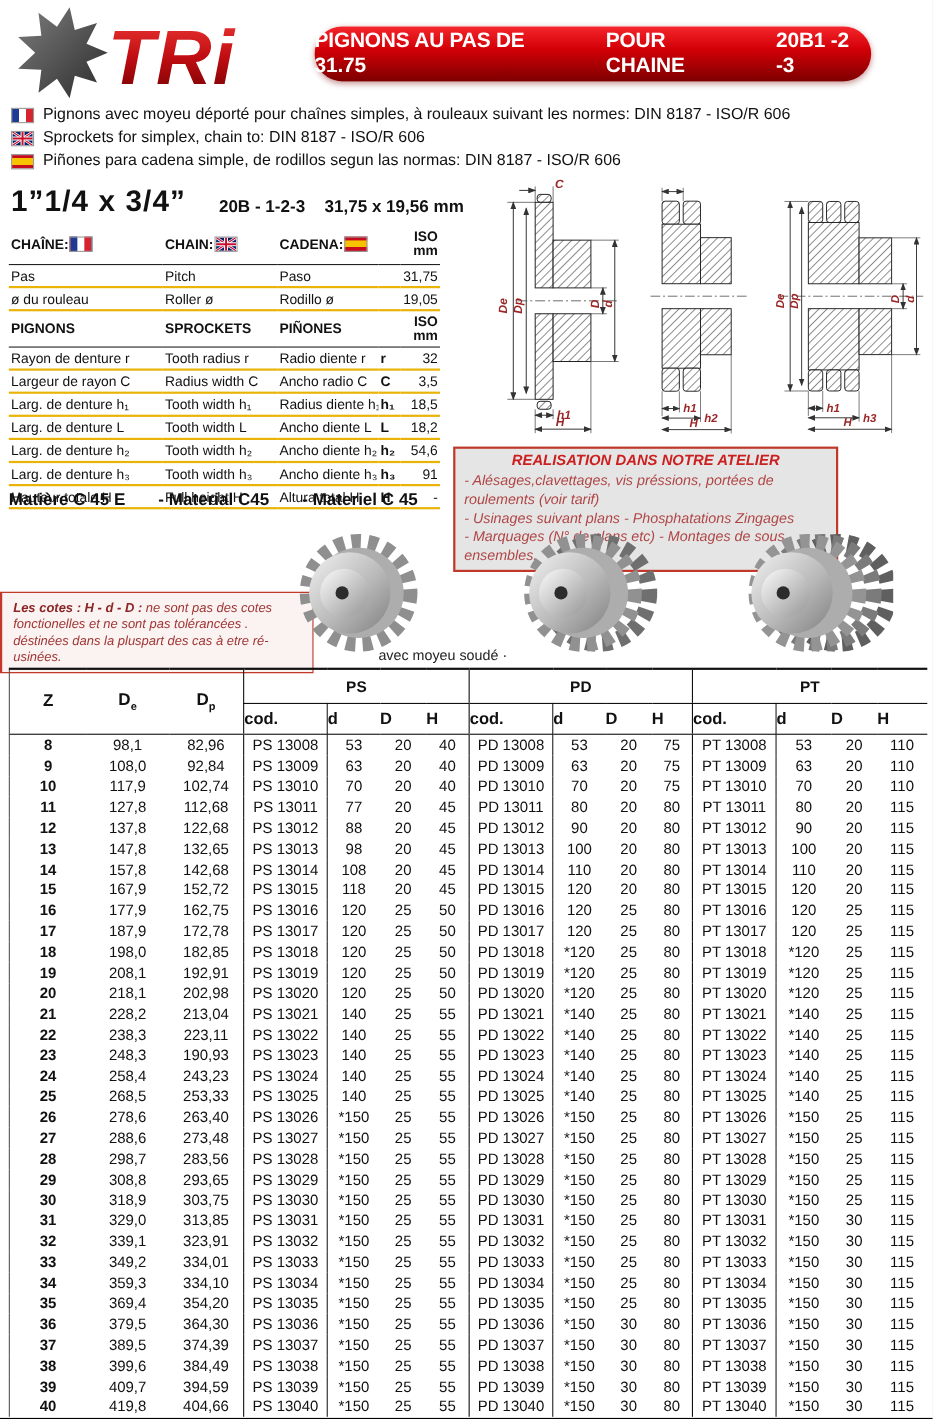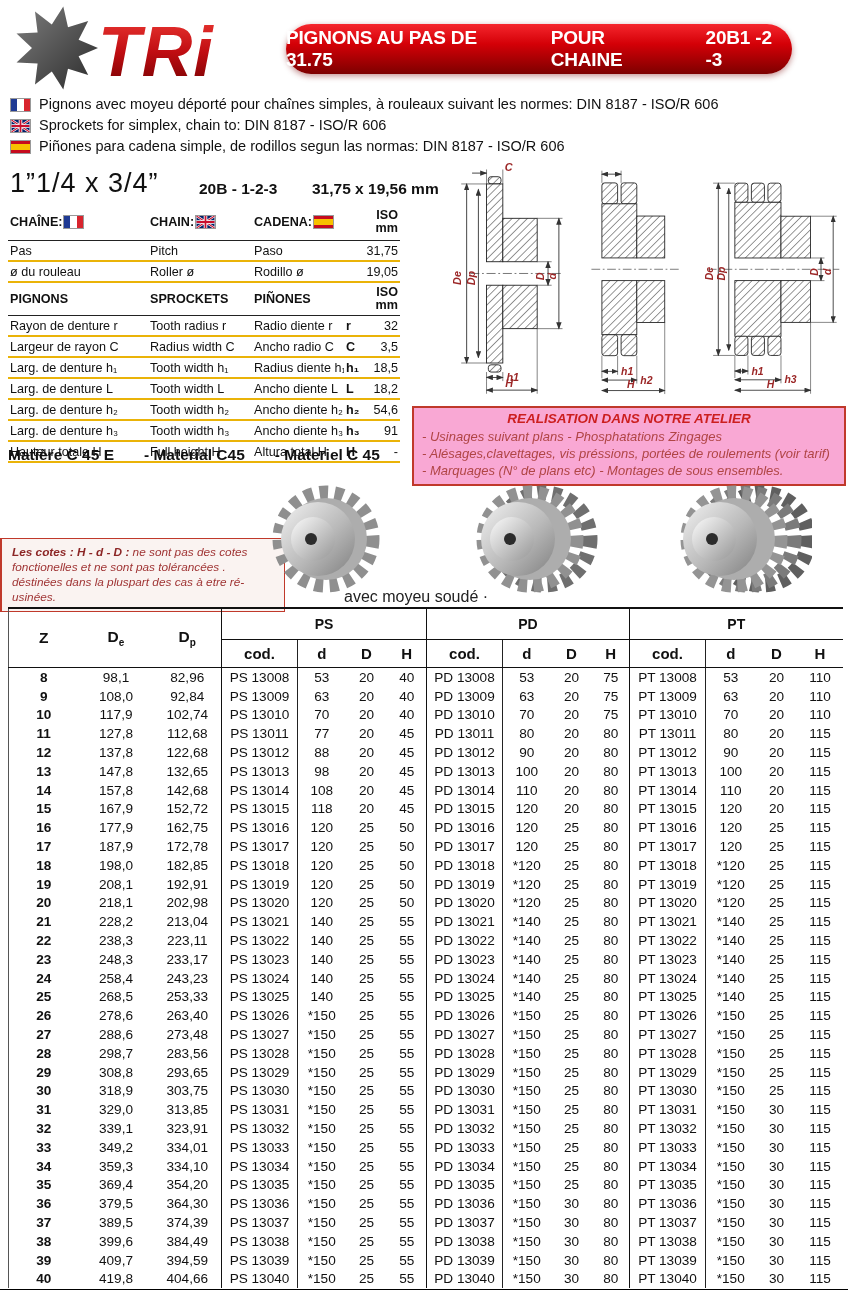--- a/index.html
+++ b/index.html
@@ -16,23 +16,23 @@
 
   
   .intro{position:absolute;left:10px;top:92px;width:820px;font-size:14.5px;}
   .intro-line{display:flex;align-items:flex-end;gap:8px;height:20px;margin-bottom:1px;}
   .flag{display:inline-block;width:21px;height:14px;border:1px solid #999;box-sizing:border-box;flex:0 0 auto;}
   .flag-fr{background:linear-gradient(90deg,#1f3a93 0 33%,#fff 33% 66%,#d8242e 66% 100%);}
   .flag-es{background:linear-gradient(180deg,#c60b1e 0 25%,#f7c200 25% 75%,#c60b1e 75% 100%);}
   .flag svg{display:block;width:100%;height:100%;}
 
   
-  .size-title{position:absolute;left:10px;top:168px;font-size:27px;font-weight:normal;letter-spacing:1px;}
+  .size-title{position:absolute;left:10px;top:168px;font-size:27px;font-weight:bold;letter-spacing:1px;}
   .ref-title{position:absolute;left:183px;top:180px;font-size:15.5px;font-weight:bold;margin-left:16px;}
-  .dim-title{position:absolute;left:295px;top:180px;font-size:15.5px;font-weight:bold;margin-left:17px;}
+  .dim-title{position:absolute;left:295px;top:180px;font-size:15.5px;font-weight:bold;}
 
   
   table.spec{position:absolute;left:8px;top:204px;width:392px;border-collapse:collapse;
              font-size:12.6px;table-layout:fixed;}
   table.spec td{padding:1px 2px;vertical-align:middle;white-space:nowrap;overflow:hidden;}
   table.spec .r-line td{border-bottom:2px solid #eab308;height:17px;}
   .sp-head td{border-bottom:1px solid #222;height:34px;font-weight:bold;}
   .sp-head .chl{display:inline-flex;align-items:center;gap:1px;}
   .sp-head2 td{border-bottom:1px solid #222;height:30px;font-weight:bold;}
   .iso-cell{text-align:right;font-weight:bold;line-height:13px;}
@@ -49,41 +49,41 @@
   
   .drawings{position:absolute;left:416px;top:156px;width:432px;height:242px;
             display:flex;align-items:flex-end;gap:2px;}
   .dlbl{fill:#9b2626;font-family:"Liberation Sans",sans-serif;font-size:12px;font-weight:bold;font-style:italic;}
   .dim{stroke:#333;stroke-width:1;fill:none;}
   .ext{stroke:#555;stroke-width:0.8;fill:none;}
   .part{stroke:#222;stroke-width:1;}
   .cl{stroke:#444;stroke-width:0.8;stroke-dasharray:10 3 2 3;fill:none;}
 
   
-  .atelier{position:absolute;left:412px;top:406px;width:434px;box-sizing:border-box;
-           background:#f9a8d4;border:2px solid #c0392b;padding:3px 8px 5px 8px;}
+  .atelier{position:absolute;left:412px;top:406px;width:350px;box-sizing:border-box;
+           background:#e5e5e5;border:2px solid #c0392b;padding:3px 8px 5px 8px;}
   .atelier-title{text-align:center;color:#cc1f1f;font-weight:bold;font-style:italic;font-size:13.5px;margin-bottom:2px;}
   .atelier-line{color:#b04545;font-style:italic;font-size:13px;line-height:17px;}
 
   
   .photos{position:absolute;left:0;top:478px;width:848px;height:120px;}
   .photo{position:absolute;bottom:0;}
-  .avec{position:absolute;left:344px;top:588px;font-size:16px;color:#222;}
+  .avec{position:absolute;left:344px;top:588px;font-size:13px;color:#222;}
 
   
   .tbl-wrap{position:absolute;left:0;top:607px;width:848px;}
   table.main{margin-left:8px;width:834px;border-collapse:collapse;table-layout:fixed;
              font-size:13.6px;border-left:1px solid #555;}
   table.main th,table.main td{padding:0;white-space:nowrap;overflow:visible;}
   table.main thead th{font-weight:bold;}
   .grp{font-size:14px;border-left:1.5px solid #111;border-bottom:1.2px solid #111;height:30px;
        border-top:2px solid #111;}
   .htop{border-top:2px solid #111;}
   .hz,.hde,.hdp{border-bottom:1.5px solid #111;font-size:15.5px;}
-  .sh{border-bottom:1.5px solid #111;font-size:15px;height:27px;text-align:center;}
+  .sh{border-bottom:1.5px solid #111;font-size:15px;height:27px;text-align:left;}
   .shc{border-left:1.5px solid #111;border-right:1px solid #222;}
   table.main tbody td{height:18.8px;text-align:center;}
   td.c0{font-weight:bold;}
   td.c1,td.c2{text-align:right;padding-right:16px;}
   td.c2{padding-right:10px;}
   td.c3,td.c7,td.c11{border-left:1.5px solid #111;border-right:1px solid #222;}
   .bottom-rule{margin-top:1px;border-top:1.5px solid #000;border-bottom:3px solid #000;height:5px;width:848px;}
   sub{font-size:10px;}
 </style>
 </head>
@@ -386,22 +386,22 @@
       <line class="dim" x1="55" y1="252" x2="108" y2="252" marker-start="url(#arr)" marker-end="url(#arr)"></line>
       <text class="dlbl" x="112" y="256">h3</text>
       <line class="ext" x1="142" y1="186" x2="142" y2="268"></line>
       <line class="dim" x1="55" y1="264" x2="142" y2="264" marker-start="url(#arr)" marker-end="url(#arr)"></line>
       <text class="dlbl" x="96" y="261" text-anchor="middle">H</text>
     </svg>
   </div>
 
   <div class="atelier">
     <div class="atelier-title">REALISATION DANS NOTRE ATELIER</div>
+    <div class="atelier-line">- Alésages,clavettages, vis préssions, portées de roulements (voir tarif)</div>
     <div class="atelier-line">- Usinages suivant plans - Phosphatations Zingages</div>
-    <div class="atelier-line">- Alésages,clavettages, vis préssions, portées de roulements (voir tarif)</div>
     <div class="atelier-line">- Marquages (N° de plans etc) - Montages de sous ensembles.</div>
   </div>
 
   <div class="photos">
     <svg class="photo" style="left:252px" width="140" height="118" viewBox="0 0 140 118">
       <circle cx="74" cy="59" r="46" fill="none" stroke="#8f8f8f" stroke-width="15" stroke-dasharray="8.5 6.5"></circle>
       <circle cx="74" cy="59" r="41" fill="#adadad"></circle>
       <circle cx="66" cy="59" r="37" fill="url(#gradSilver)"></circle>
       <circle cx="61" cy="59" r="22" fill="url(#gradHub)"></circle>
       <circle cx="59" cy="59" r="6" fill="#2c2c2c"></circle>
@@ -721,21 +721,21 @@
             <td class="c9">25</td>
             <td class="c10">80</td>
             <td class="c11">PT 13022</td>
             <td class="c12">*140</td>
             <td class="c13">25</td>
             <td class="c14">115</td>
           </tr>
           <tr>
             <td class="c0">23</td>
             <td class="c1">248,3</td>
-            <td class="c2">233,17</td>
+            <td class="c2">190,93</td>
             <td class="c3">PS 13023</td>
             <td class="c4">140</td>
             <td class="c5">25</td>
             <td class="c6">55</td>
             <td class="c7">PD 13023</td>
             <td class="c8">*140</td>
             <td class="c9">25</td>
             <td class="c10">80</td>
             <td class="c11">PT 13023</td>
             <td class="c12">*140</td>

